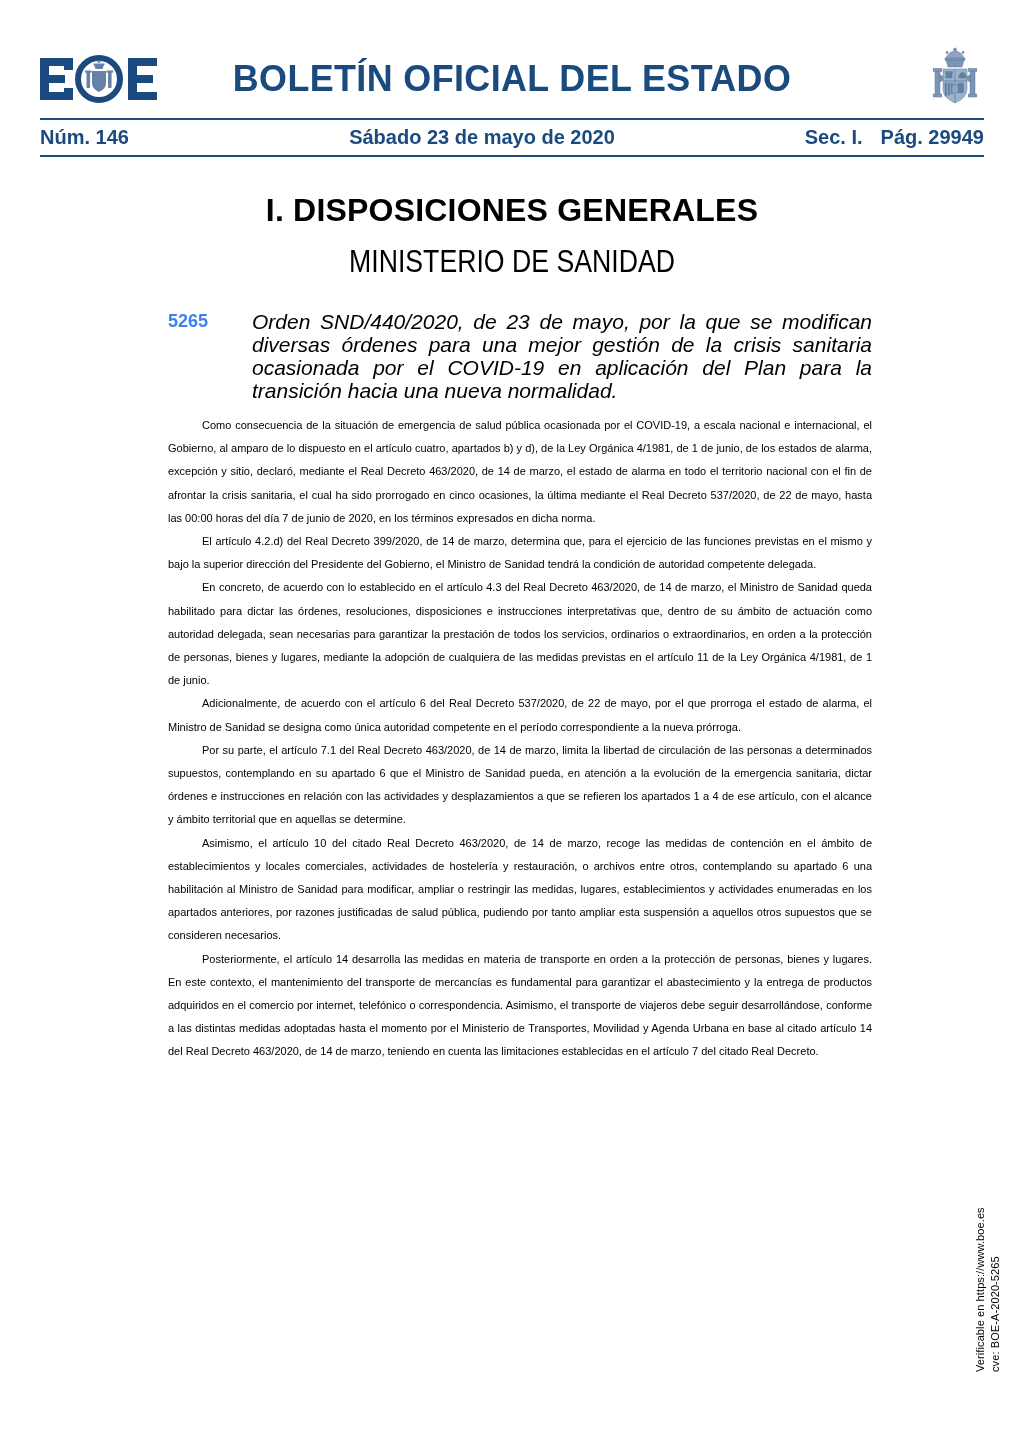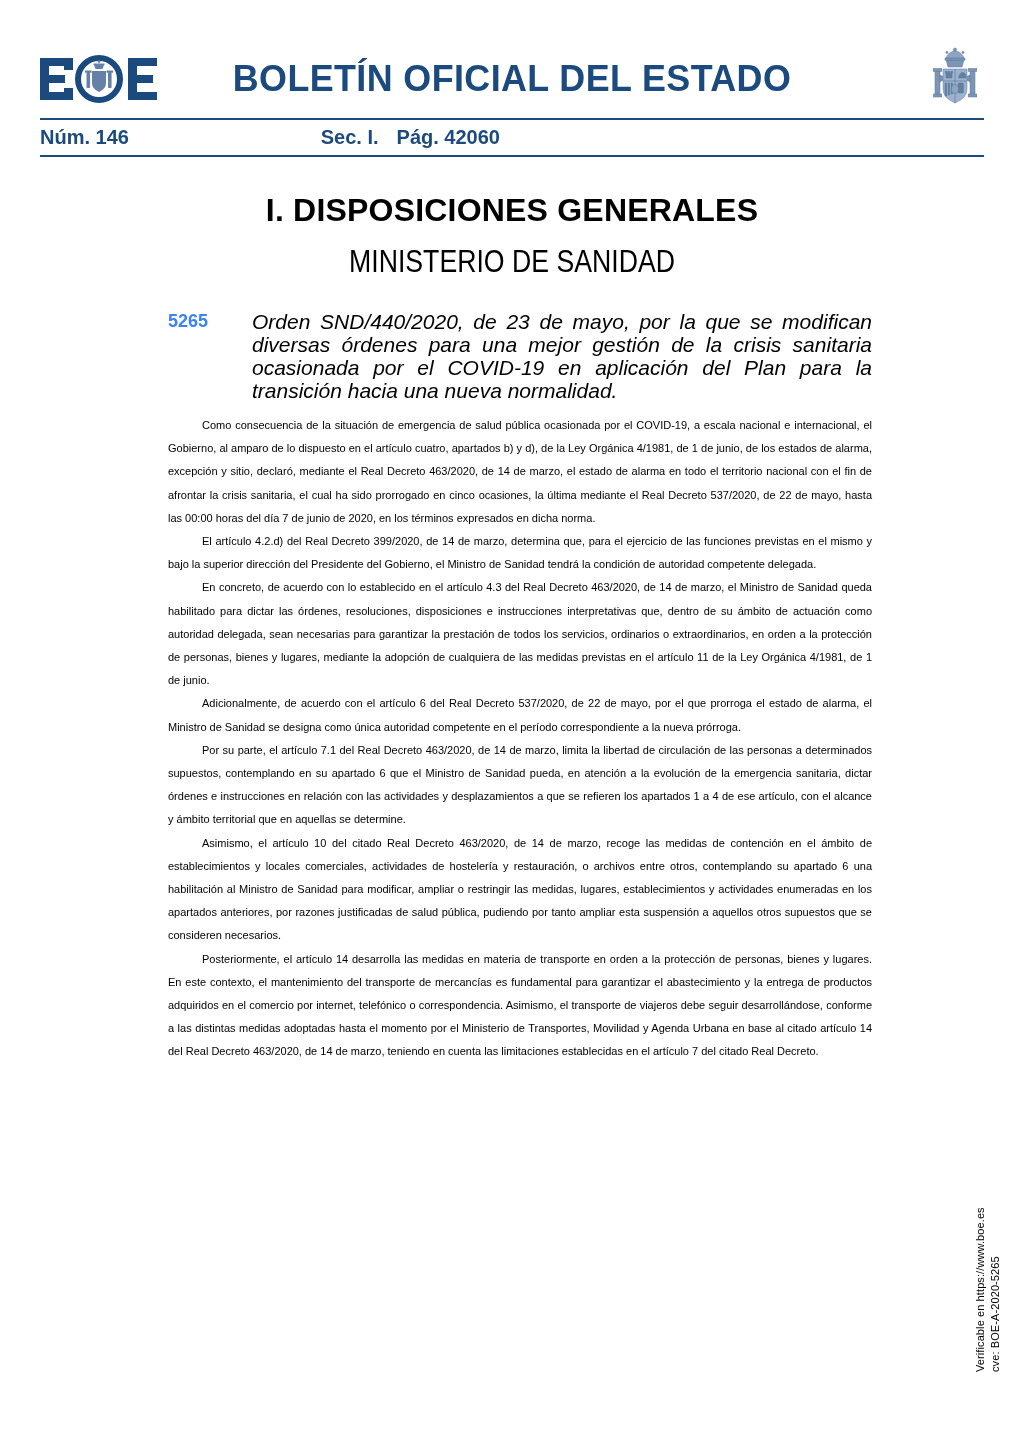--- a/index.html
+++ b/index.html
@@ -273,23 +273,24 @@
           <ellipse cx="29" cy="42" rx="3.6" ry="4.4" fill="#8ea4c0" stroke="#5d7ba3" stroke-width="0.6"></ellipse>
         </g>
       </svg>
     </div>
   </div>
 
   <div class="rule rule-top"></div>
 
   <div class="infobar">
     <span class="num">Núm. 146</span>
+    <span class="date">Sábado 23 de mayo de 2020</span>
     <span class="secpag">
       <span>Sec. I.</span>
-      <span>Pág. 42060</span>
+      <span>Pág. 29949</span>
     </span>
   </div>
 
   <div class="rule rule-bottom"></div>
 
   <div class="section-heading">I. DISPOSICIONES GENERALES</div>
 
   <div class="ministry-heading">MINISTERIO DE SANIDAD</div>
 
   <div class="item-block">

